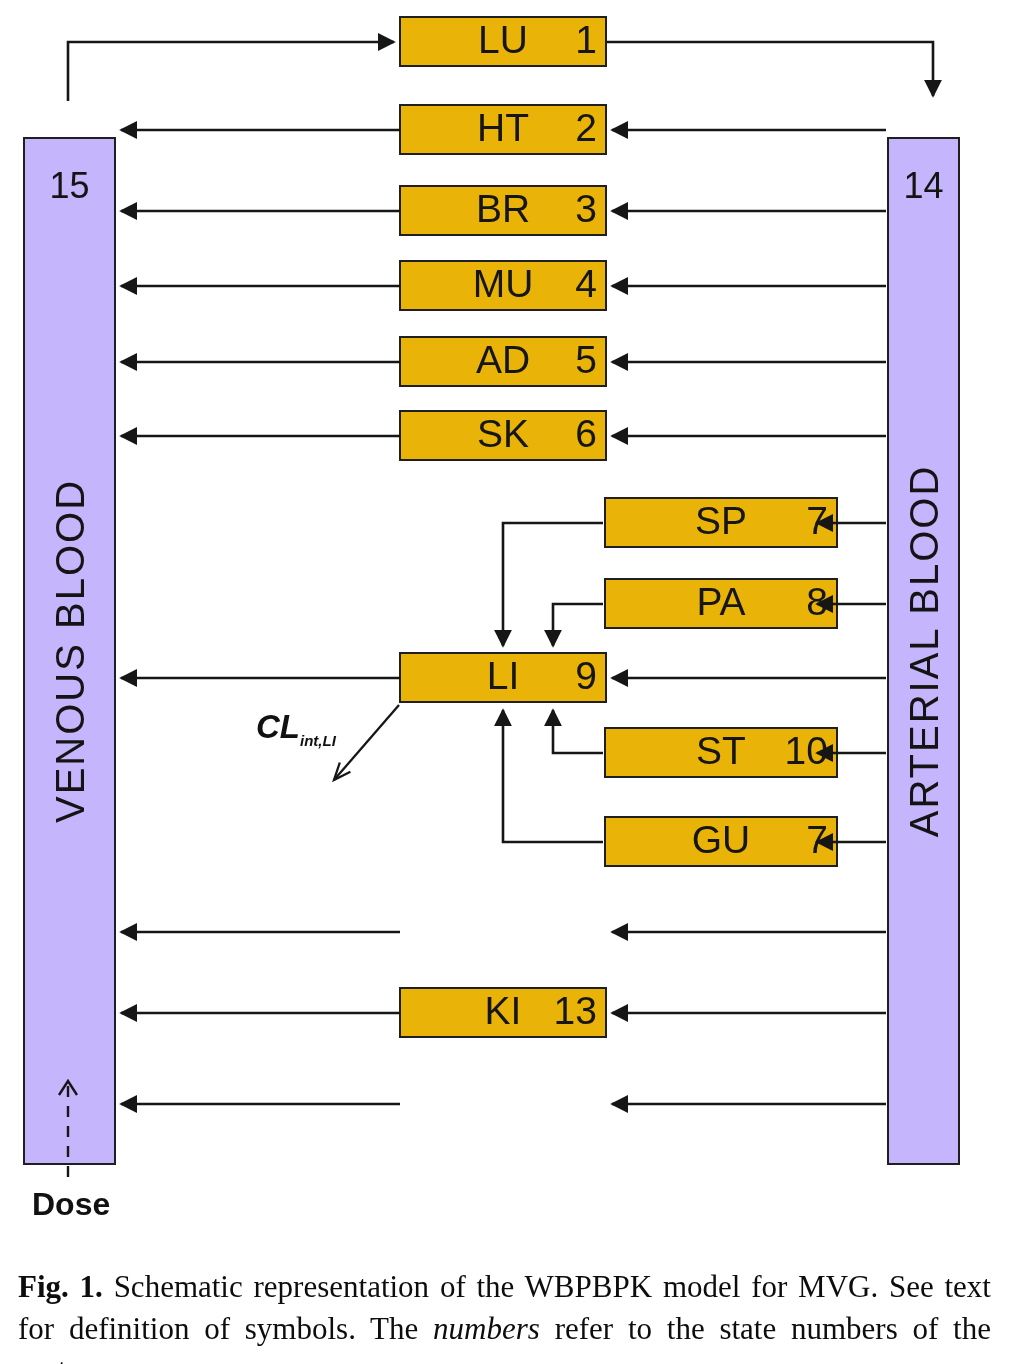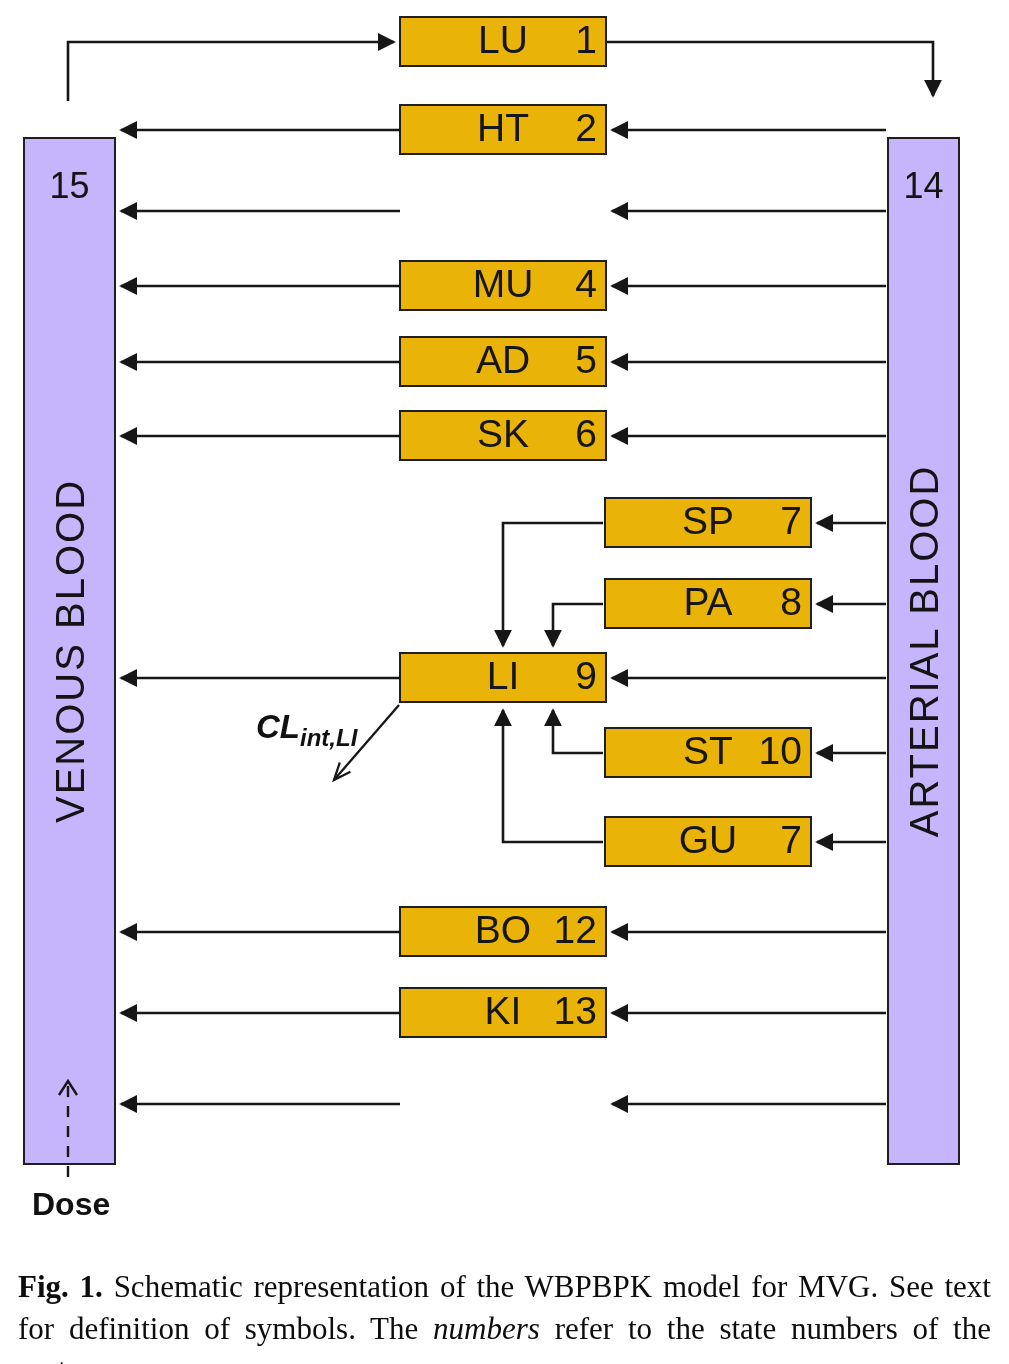--- a/index.html
+++ b/index.html
@@ -23,37 +23,37 @@
     position:absolute;top:50%;left:50%;
     transform:translate(-50%,-50%) rotate(-90deg);
     font-size:40px;letter-spacing:2px;white-space:nowrap;color:#141414;
   }
   
   .organ{
     position:absolute;height:51px;background:#eab308;border:2.5px solid #1f1f1f;
     box-sizing:border-box;
   }
   .col-a{left:399px;width:208px;}
-  .col-b{left:604px;width:208px;}
+  .col-b{left:604px;width:234px;}
   .ocode{
     position:absolute;left:50%;top:50%;transform:translate(-50%,-54%);
     font-size:39px;color:#161616;
   }
   .onum{
     position:absolute;right:8px;top:50%;transform:translateY(-54%);
     font-size:39px;color:#161616;
   }
   
   .wires{position:absolute;left:0;top:0;}
   
   .cl-label{
     position:absolute;left:256px;top:708px;font-size:33px;font-style:italic;
     font-weight:bold;color:#111;
   }
-  .cl-label .sub{font-size:24px;vertical-align:-8px;}
+  .cl-label .sub{font-size:15px;vertical-align:-8px;}
   
   .dose-label{
     position:absolute;left:32px;top:1186px;font-size:32px;font-weight:600;color:#111;
   }
   
   .caption{
     position:absolute;left:18px;top:1235px;width:973px;
     font-family:"Liberation Serif",serif;font-size:31px;line-height:1.34;
     text-align:justify;color:#0d0d0d;
   }
@@ -76,20 +76,24 @@
   </div>
 
   <div class="organ col-a" style="top:16px">
     <span class="ocode">LU</span>
     <span class="onum">1</span>
   </div>
   <div class="organ col-a" style="top:104px">
     <span class="ocode">HT</span>
     <span class="onum">2</span>
   </div>
+  <div class="organ col-a" style="top:185px">
+    <span class="ocode">BR</span>
+    <span class="onum">3</span>
+  </div>
   <div class="organ col-a" style="top:260px">
     <span class="ocode">MU</span>
     <span class="onum">4</span>
   </div>
   <div class="organ col-a" style="top:336px">
     <span class="ocode">AD</span>
     <span class="onum">5</span>
   </div>
   <div class="organ col-a" style="top:410px">
     <span class="ocode">SK</span>
@@ -107,24 +111,20 @@
     <span class="ocode">LI</span>
     <span class="onum">9</span>
   </div>
   <div class="organ col-b" style="top:727px">
     <span class="ocode">ST</span>
     <span class="onum">10</span>
   </div>
   <div class="organ col-b" style="top:816px">
     <span class="ocode">GU</span>
     <span class="onum">7</span>
-  </div>
-  <div class="organ col-a" style="top:906px">
-    <span class="ocode">BO</span>
-    <span class="onum">12</span>
   </div>
   <div class="organ col-a" style="top:987px">
     <span class="ocode">KI</span>
     <span class="onum">13</span>
   </div>
 
   <svg class="wires" width="1009" height="1230" viewBox="0 0 1009 1230">
     <defs>
       <marker id="tri" viewBox="0 0 10 10" refX="9" refY="5" markerWidth="7" markerHeight="7" orient="auto-start-reverse">
         <path d="M0 0 L10 5 L0 10 z" fill="#161616"></path>

